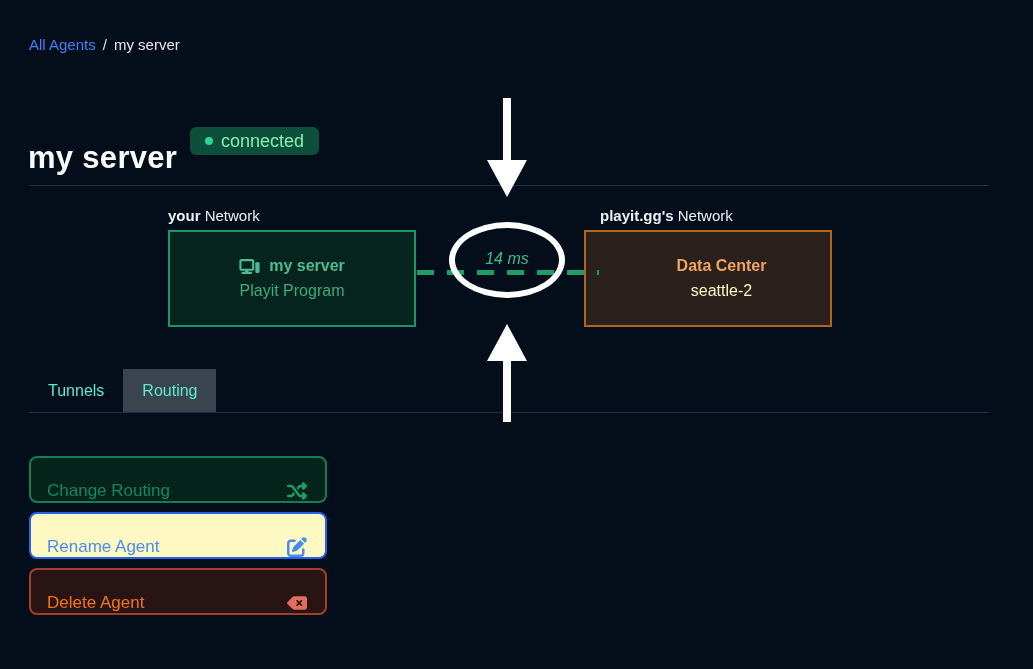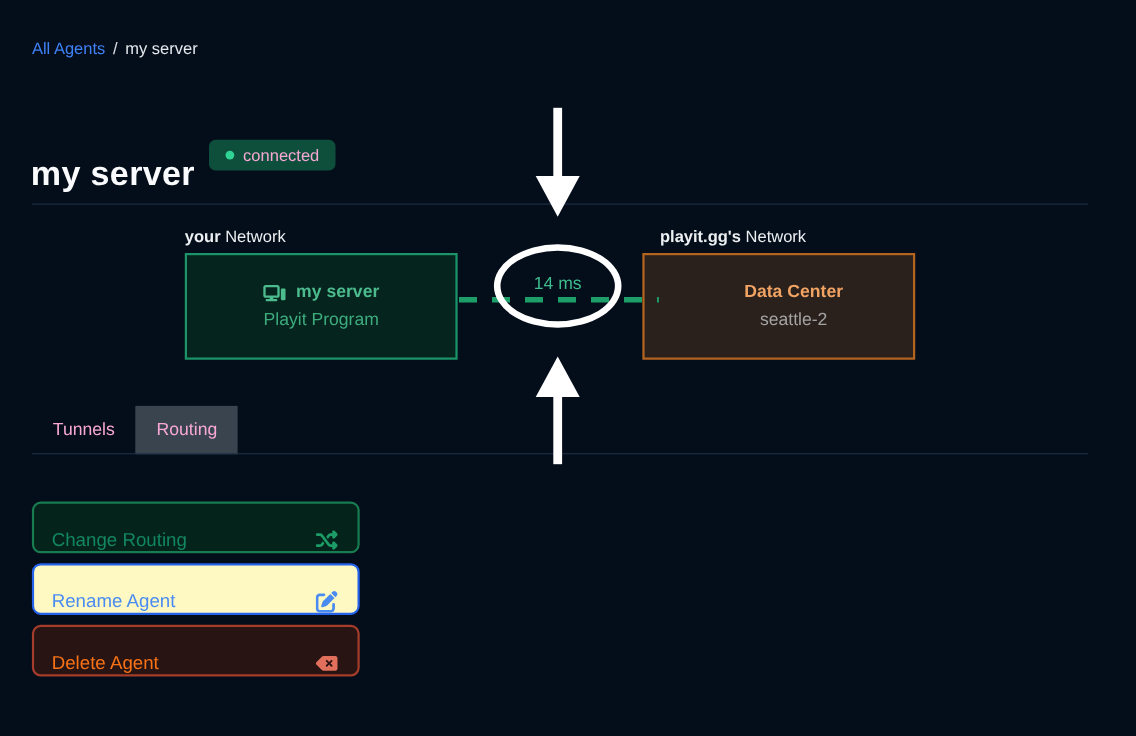--- a/index.html
+++ b/index.html
@@ -13,65 +13,65 @@
   .breadcrumb a{color:#3f82f6;text-decoration:none;cursor:pointer;}
   .breadcrumb .sep{margin:0 7px;color:#dfe3e8;}
   
   .page-title{position:absolute;left:28px;top:119px;font-size:31px;font-weight:700;color:#fafbfc;letter-spacing:.3px;}
   .status-badge{
     position:absolute;left:190px;top:127px;height:28px;box-sizing:border-box;
     display:inline-flex;align-items:center;gap:8px;padding:0 15px;
     background:#0d4f3b;border-radius:6px;
   }
   .status-dot{width:8px;height:8px;border-radius:50%;background:#2fd393;}
-  .status-text{font-size:15px;color:#f9a8d4;}
+  .status-text{font-size:18px;color:#86efac;}
   .divider{position:absolute;left:29px;width:960px;height:1px;background:#1e3148;}
   .divider.d1{top:185px;}
   .divider.d2{top:412px;}
   
   .net-label{position:absolute;top:207px;font-size:15px;color:#edf0f2;}
   .net-label .b{font-weight:700;}
   .net-label.left{left:168px;}
   .net-label.right{left:600px;}
   .net-box{
     position:absolute;top:230px;width:248px;height:97px;box-sizing:border-box;
     border:2px solid;display:flex;flex-direction:column;align-items:center;justify-content:center;gap:7px;
   }
   .net-box.agent{left:168px;border-color:#1a9468;background:#05241d;}
   .net-box.dc{left:584px;border-color:#b4641f;background:#2a201c;padding-left:27px;}
   .box-line1{font-size:16px;font-weight:700;display:flex;align-items:center;gap:8px;}
   .box-line2{font-size:16px;}
   .agent .box-line1{color:#4cbc8e;}
   .agent .box-line2{color:#3cab7e;}
   .dc .box-line1{color:#f1a364;}
-  .dc .box-line2{color:#a3a3a3;}
+  .dc .box-line2{color:#fef9c3;}
   .computer-icon svg{display:block;width:22px;height:17px;fill:#4cbc8e;}
   .dash-line{
     position:absolute;left:417px;top:270px;width:182px;height:5px;
     background:repeating-linear-gradient(90deg,#1d9e68 0 17px,transparent 17px 30px);
   }
   .latency-ellipse{
     position:absolute;left:449px;top:222px;width:116px;height:76px;box-sizing:border-box;
     border:6px solid #ffffff;border-radius:50%;
-    display:flex;align-items:center;justify-content:center;z-index:3;
+    display:flex;align-items:center;justify-content:center;z-index:3;font-style:italic;
   }
   .latency-text{font-size:16px;color:#3dbc8d;margin-top:-3px;}
   
   .arrow{position:absolute;z-index:2;}
   .stem{position:absolute;left:503px;width:8px;background:#ffffff;}
   .stem.top{top:98px;height:64px;}
   .stem.bottom{top:359px;height:63px;}
   .tri{position:absolute;left:487px;width:0;height:0;border-left:20px solid transparent;border-right:20px solid transparent;}
   .tri.down{top:160px;border-top:37px solid #ffffff;}
   .tri.up{top:324px;border-bottom:37px solid #ffffff;}
   
   .tabs{position:absolute;left:29px;top:369px;height:44px;display:flex;}
   .tab{
     height:44px;display:flex;align-items:center;justify-content:center;
-    padding:0 19px;font-size:16px;color:#f9a8d4;cursor:pointer;box-sizing:border-box;
+    padding:0 19px;font-size:16px;color:#5eead4;cursor:pointer;box-sizing:border-box;
   }
   .tab.active{background:#39444f;}
   
   .action-btn{
     position:absolute;left:29px;width:298px;height:47px;box-sizing:border-box;
     border:2px solid;border-radius:8px;display:flex;align-items:flex-end;justify-content:space-between;
     padding:0 18px 0 16px;font-size:17px;cursor:pointer;
   }
   .action-btn svg{width:20px;height:20px;display:block;}
   .btn-routing{top:456px;border-color:#177c50;background:#03231b;color:#128760;}

